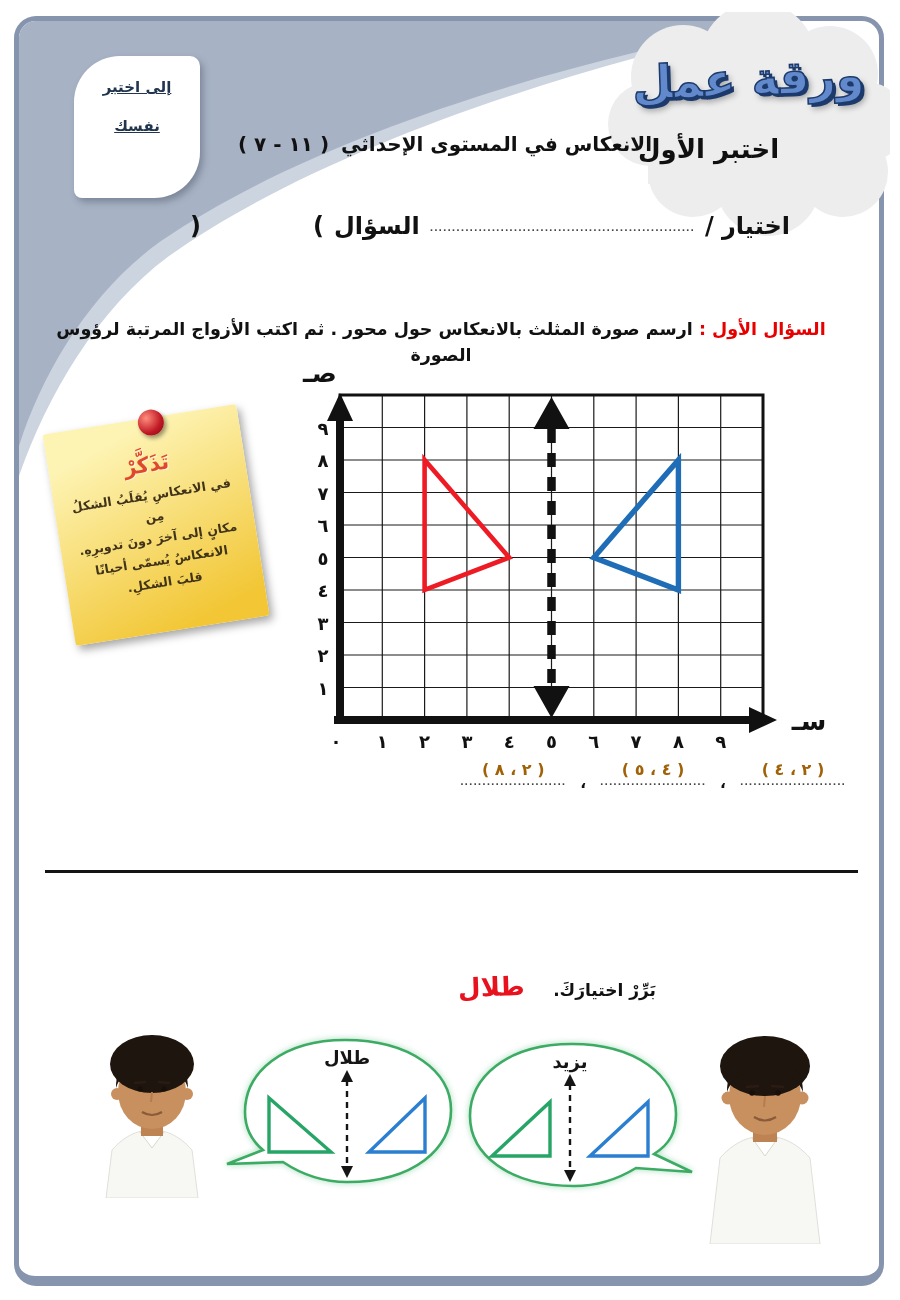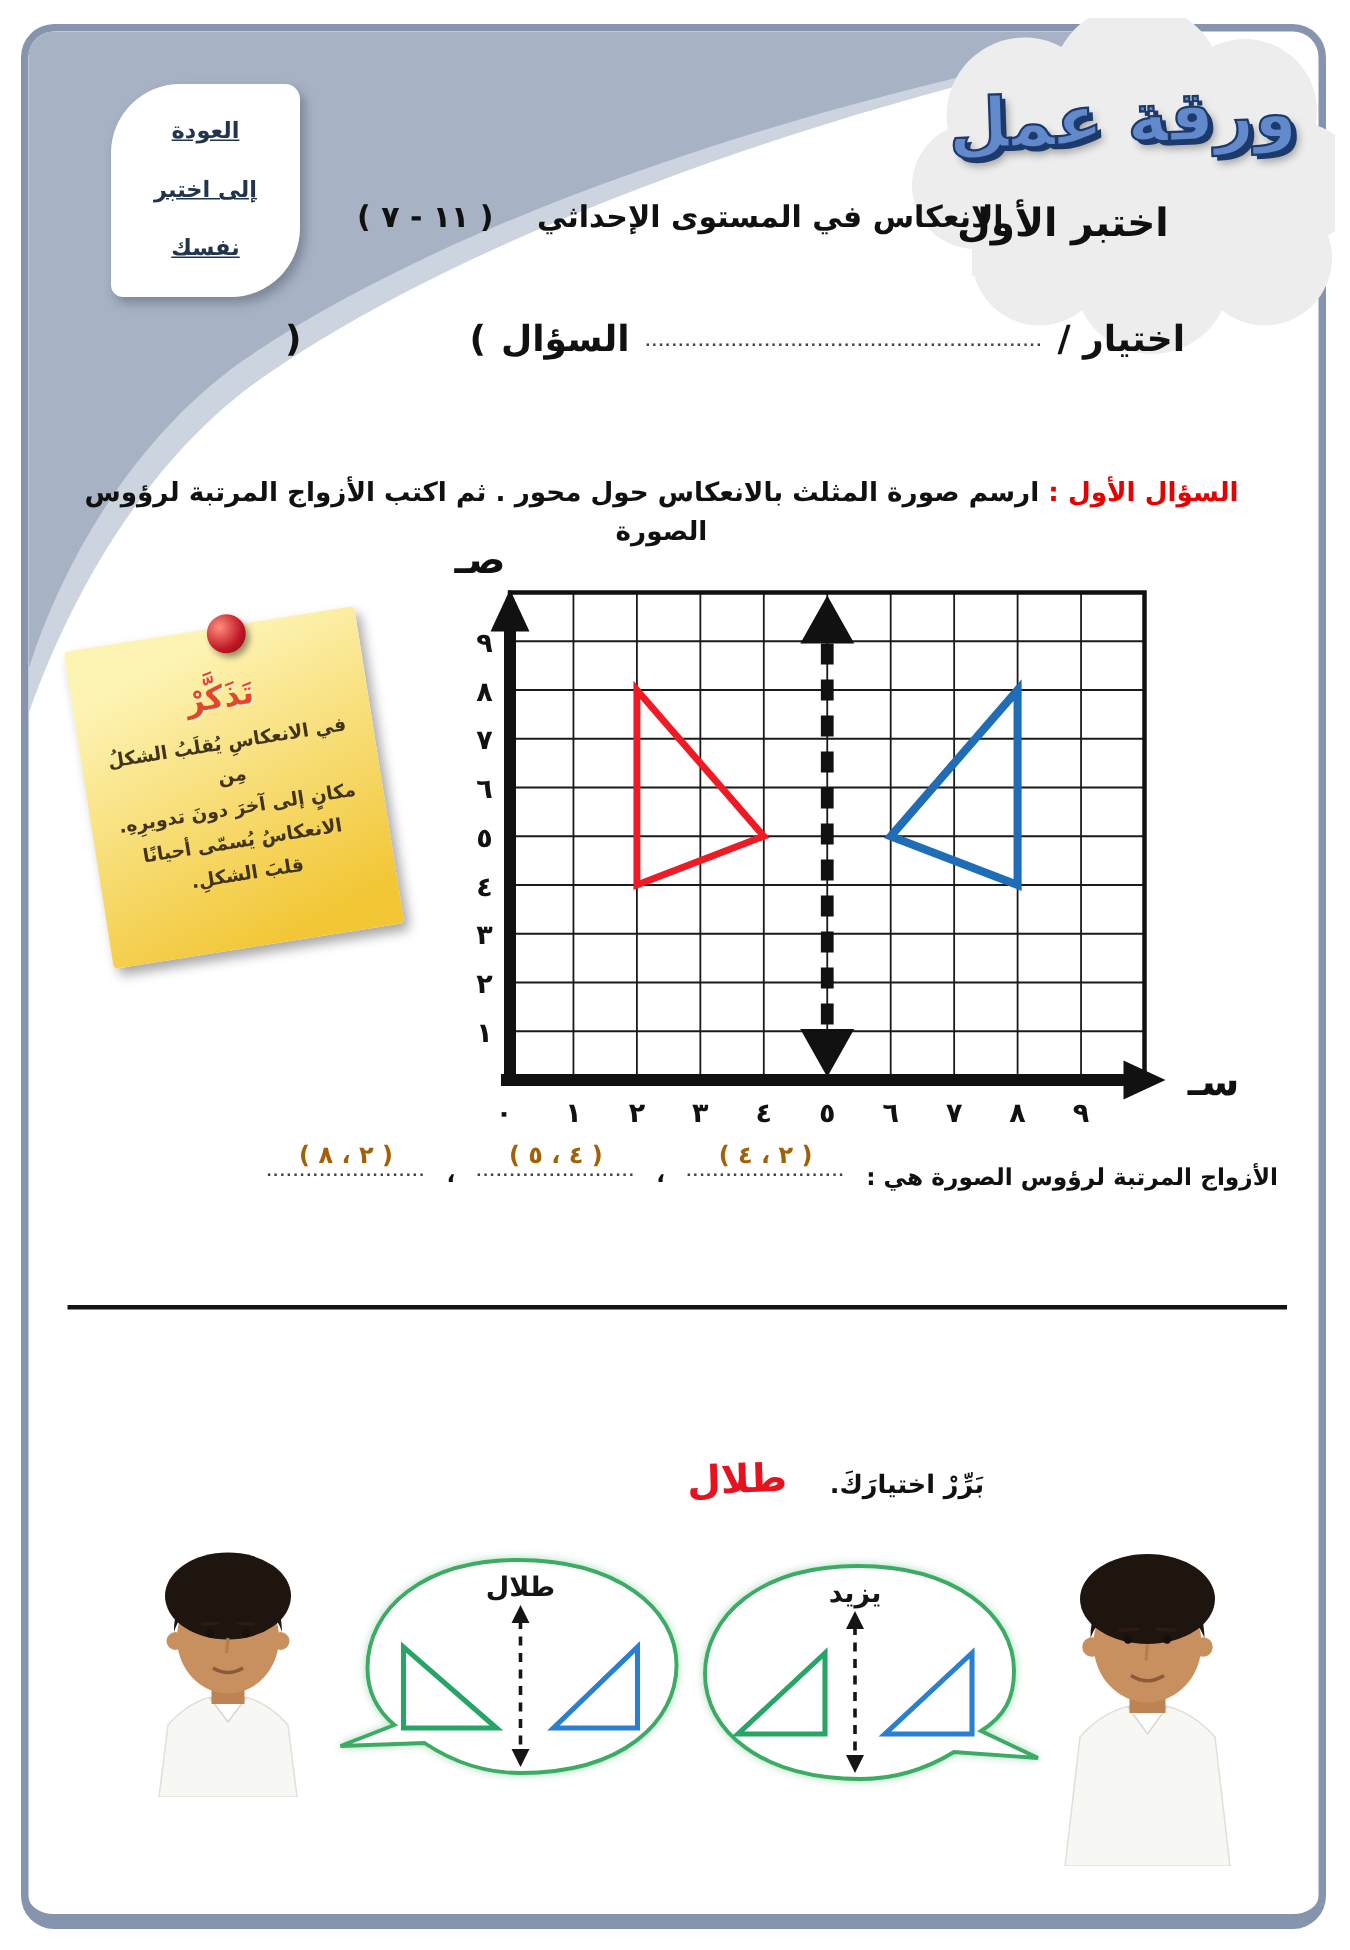--- a/index.html
+++ b/index.html
@@ -20,21 +20,21 @@
          border-radius:46px 10px 46px 8px;box-shadow:3px 4px 7px rgba(40,50,70,.35);
          z-index:5;text-align:center;padding-top:12px;box-sizing:border-box;cursor:pointer;}
   .bl-line{font-size:15px;font-weight:bold;color:var(--link);text-decoration:underline;
            line-height:39px;}
   .cloud-wrap{position:absolute;left:598px;top:12px;width:292px;height:228px;z-index:4;}
   .logo-title{position:absolute;right:26px;top:40px;font-size:46px;font-weight:bold;
               color:var(--logo-blue);-webkit-text-stroke:1.5px var(--logo-edge);
               text-shadow:3px 3px 0 var(--logo-edge),4px 5px 6px rgba(0,0,0,.35);
               transform:rotate(-2deg);white-space:nowrap;}
   .logo-sub{position:absolute;left:40px;top:122px;font-size:26px;font-weight:bold;color:#101010;}
-  .title-row{position:absolute;left:238px;top:132px;z-index:4;display:flex;gap:29px;
+  .title-row{position:absolute;left:238px;top:132px;z-index:4;display:flex;gap:12px;
              align-items:flex-end;font-size:20px;font-weight:bold;}
   .ltro{direction:ltr;unicode-bidi:bidi-override;display:inline-block;}
   .name-row{position:absolute;left:190px;top:212px;width:600px;z-index:4;display:flex;
             align-items:flex-end;gap:10px;font-size:24px;font-weight:600;}
   .dots{font-size:9px;letter-spacing:1px;color:#444;overflow:hidden;white-space:nowrap;
         padding-bottom:7px;}
   .name-dots{flex:1;}
   .spacer{display:inline-block;width:92px;}
   .q1-row{position:absolute;left:40px;top:316px;right:58px;z-index:4;font-size:17.5px;
           font-weight:bold;line-height:1.5;text-align:center;}
@@ -76,21 +76,20 @@
 <div class="page">
 
   <div class="frame">
     <svg class="swoosh" width="870" height="480" viewBox="0 0 870 480">
       <path d="M0,0 L775,0 C560,42 300,128 150,235 C78,288 28,375 0,455 Z" fill="var(--swoosh-light)"></path>
       <path d="M0,0 L770,0 C545,38 290,118 142,220 C72,270 24,350 0,425 Z" fill="var(--swoosh-dark)"></path>
     </svg>
   </div>
 
   <div class="badge">
-      <div class="bl-line">العودة</div>
       <div class="bl-line">إلى اختبر</div>
       <div class="bl-line">نفسك</div>
     </div>
 
   <div class="cloud-wrap">
     <svg width="292" height="228" viewBox="0 0 292 228">
       <g fill="var(--cloud)">
         <circle cx="85" cy="65" r="52"></circle>
           <circle cx="160" cy="48" r="58"></circle>
         <circle cx="232" cy="62" r="48"></circle>
@@ -186,21 +185,20 @@
       <text x="253.5" y="388" font-size="18" font-weight="bold" text-anchor="middle" fill="#111">٥</text>
       <text x="295.79999999999995" y="388" font-size="18" font-weight="bold" text-anchor="middle" fill="#111">٦</text>
       <text x="338.09999999999997" y="388" font-size="18" font-weight="bold" text-anchor="middle" fill="#111">٧</text>
       <text x="380.4" y="388" font-size="18" font-weight="bold" text-anchor="middle" fill="#111">٨</text>
       <text x="422.7" y="388" font-size="18" font-weight="bold" text-anchor="middle" fill="#111">٩</text>
       <text x="22" y="22" font-size="26" font-weight="bold" text-anchor="middle" fill="#111">صـ</text>
       <text x="511" y="370" font-size="26" font-weight="bold" text-anchor="middle" fill="#111">سـ</text>
     </svg>
 
   <div class="answer-row" dir="rtl">
-    <span>الأزواج المرتبة لرؤوس الصورة هي :</span>
     <span id="answer-slots" style="display:flex;align-items:flex-end;gap:8px;">
         <span class="slot">
           <span class="pair ltro">( ٤ ، ٢ )</span>
           <span class="dots">........................</span>
         </span>
         <span class="comma">،</span>
         <span class="slot">
           <span class="pair ltro">( ٥ ، ٤ )</span>
           <span class="dots">........................</span>
         </span>

